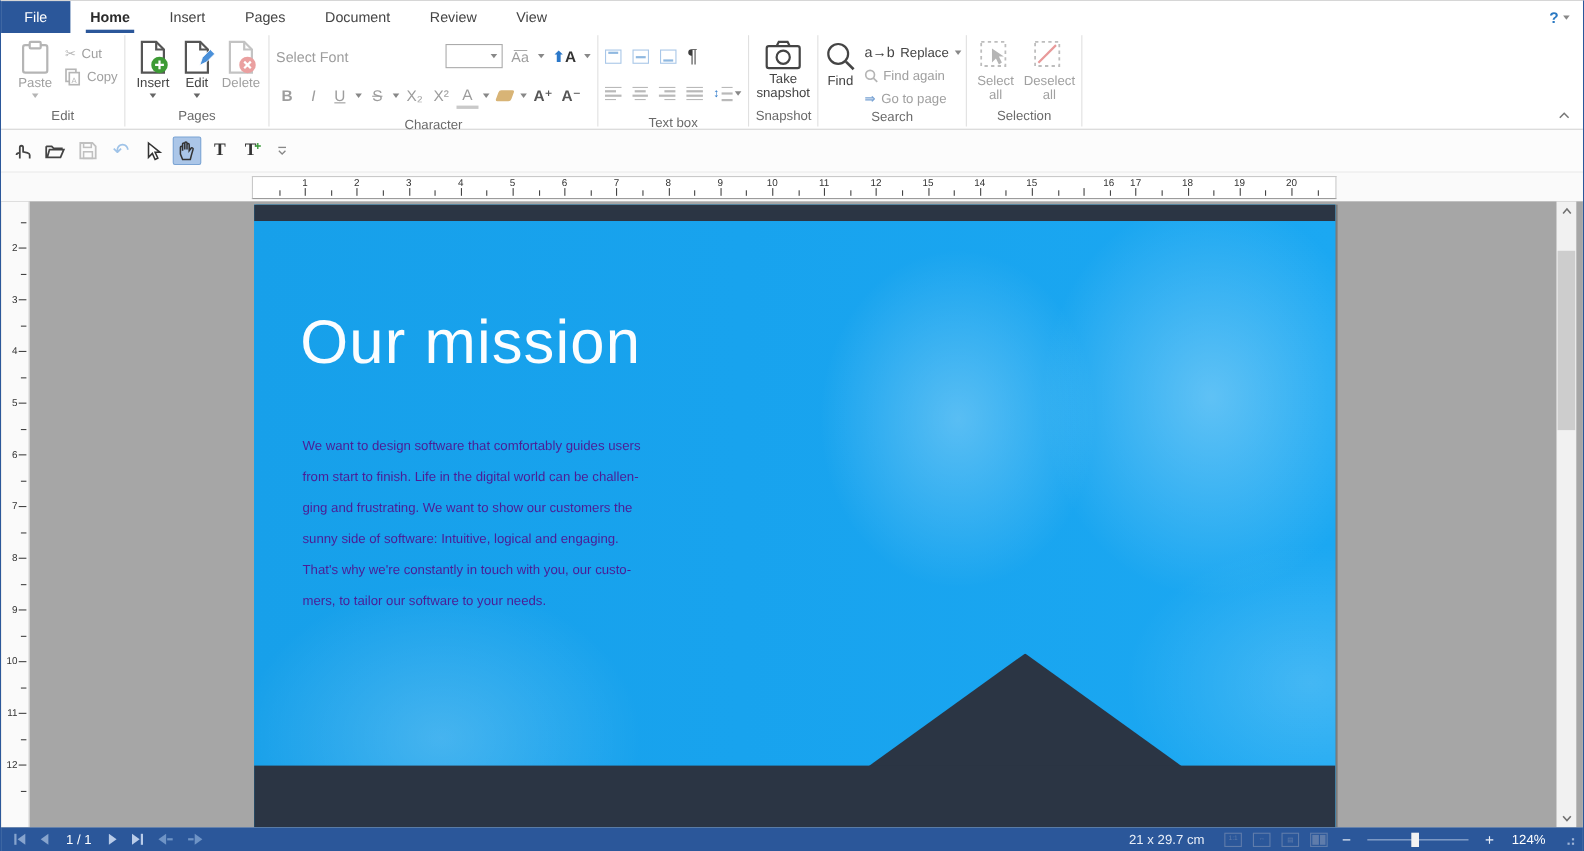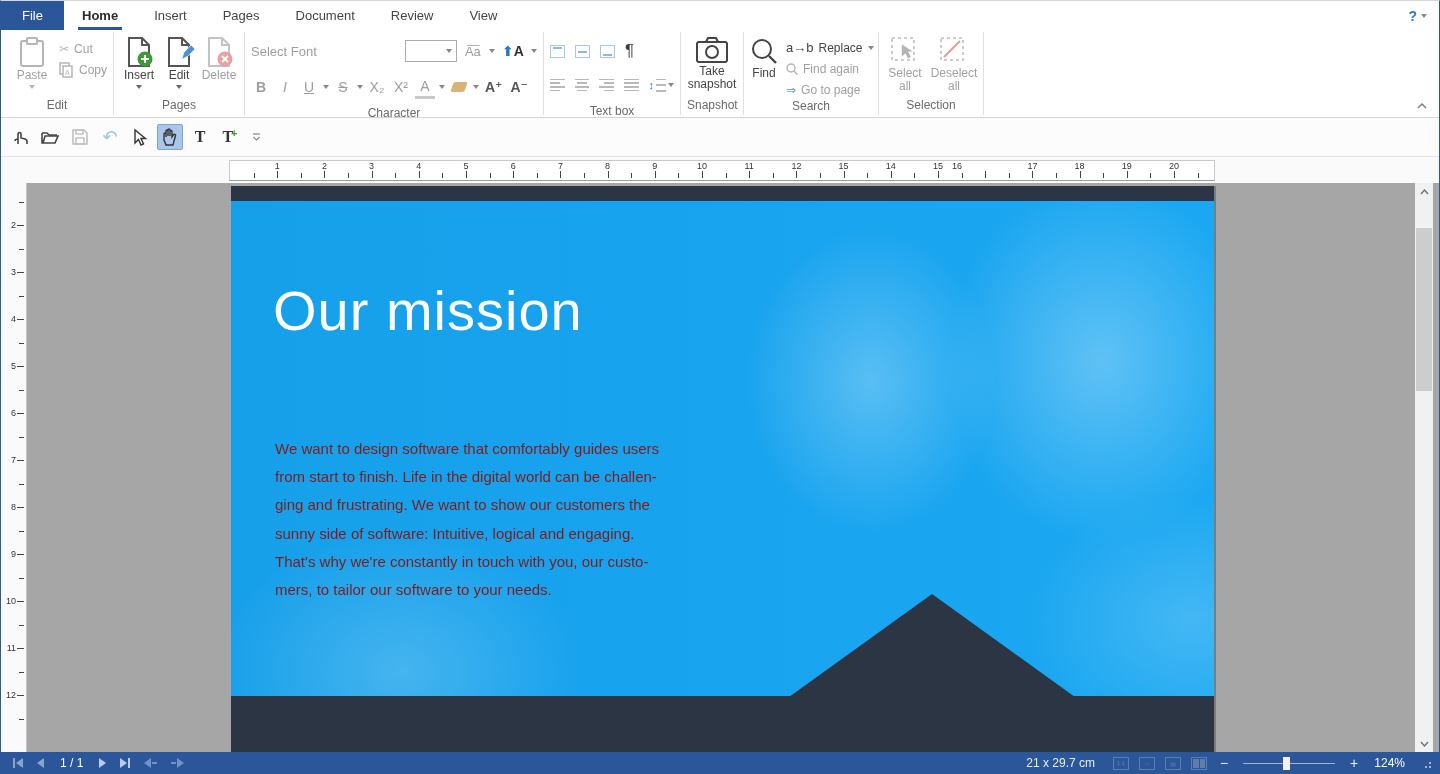--- a/index.html
+++ b/index.html
@@ -85,21 +85,21 @@
   .page { position:absolute; left:230px; top:3px; bottom:0; width:983px; background:#18a3ee; box-shadow:2px 0 0 rgba(0,0,0,.25); overflow:hidden; }
   .band-top { position:absolute; left:0; top:0; width:100%; height:15px; background:#2b3544; }
   .photo { position:absolute; inset:15px 0 0 0;
     background:
       radial-gradient(ellipse 180px 220px at 640px 180px, rgba(255,255,255,.28), rgba(255,255,255,0) 70%),
       radial-gradient(ellipse 220px 260px at 870px 160px, rgba(255,255,255,.30), rgba(255,255,255,0) 70%),
       radial-gradient(ellipse 260px 200px at 170px 470px, rgba(255,255,255,.20), rgba(255,255,255,0) 70%),
       radial-gradient(ellipse 240px 180px at 960px 420px, rgba(255,255,255,.18), rgba(255,255,255,0) 70%),
       linear-gradient(90deg, #17a0ea 0%, #18a3ee 45%, #1ba8f2 100%); }
   .doc-title { position:absolute; left:42px; top:92px; color:#fbfdff; font-size:56px; font-weight:200; letter-spacing:1px; font-family:"Liberation Sans",sans-serif; }
-  .doc-body { position:absolute; left:44px; top:205px; width:500px; color:#7f1d1d; font-size:15px; line-height:28.2px; font-weight:300; white-space:pre-line;margin-top:44px; }
+  .doc-body { position:absolute; left:44px; top:205px; width:500px; color:#4c1d95; font-size:12px; line-height:28.2px; font-weight:300; white-space:pre-line; }
   .chevron { position:absolute; left:558px; top:408px; width:286px; height:103px;
     background:#2b3544; clip-path:polygon(50% 0, 100% 100%, 0 100%); }
   .band-bottom { position:absolute; left:0; top:510px; width:100%; height:60px; background:#2b3544; }
   .logo { position:absolute; left:0; top:478px; width:100%; display:flex; align-items:center; justify-content:center; gap:9px; }
   .logo-mark { width:38px; height:38px; border-radius:6px; background:#2196f3; position:relative; overflow:hidden; }
   .logo-mark::after { content:""; position:absolute; left:-6px; bottom:8px; width:56px; height:7px; background:#2b3544; transform:rotate(-28deg); }
   .logo-text { color:#f4f4f4; font-size:30px; font-weight:600; letter-spacing:.5px; }
 
   .vscroll { position:absolute; right:6px; top:0; bottom:0; width:18px; background:#f1f1f1; display:flex; flex-direction:column; align-items:center; }
   .varrow { height:17px; width:100%; display:flex; align-items:center; justify-content:center; color:#7a7a7a; }
@@ -501,21 +501,21 @@
         <div class="htick" style="left: 613.6px; height: 7px;"></div>
         <div class="hlabel" style="left: 613.6px;">15</div>
         <div class="htick" style="left: 637.2px; height: 5px;"></div>
         <div class="htick" style="left: 660.8px; height: 7px;"></div>
         <div class="hlabel" style="left: 660.8px;">14</div>
         <div class="htick" style="left: 684.4px; height: 5px;"></div>
         <div class="htick" style="left: 708px; height: 7px;"></div>
         <div class="hlabel" style="left: 708px;">15</div>
         <div class="htick" style="left: 731.6px; height: 5px;"></div>
         <div class="htick" style="left: 755.2px; height: 7px;"></div>
-        <div class="hlabel" style="left: 727px;">16</div>
+        <div class="hlabel" style="left: 778px;">16</div>
         <div class="htick" style="left: 778.8px; height: 5px;"></div>
         <div class="htick" style="left: 802.4px; height: 7px;"></div>
         <div class="hlabel" style="left: 802.4px;">17</div>
         <div class="htick" style="left: 826px; height: 5px;"></div>
         <div class="htick" style="left: 849.6px; height: 7px;"></div>
         <div class="hlabel" style="left: 849.6px;">18</div>
         <div class="htick" style="left: 873.2px; height: 5px;"></div>
         <div class="htick" style="left: 896.8px; height: 7px;"></div>
         <div class="hlabel" style="left: 896.8px;">19</div>
         <div class="htick" style="left: 920.4px; height: 5px;"></div>

